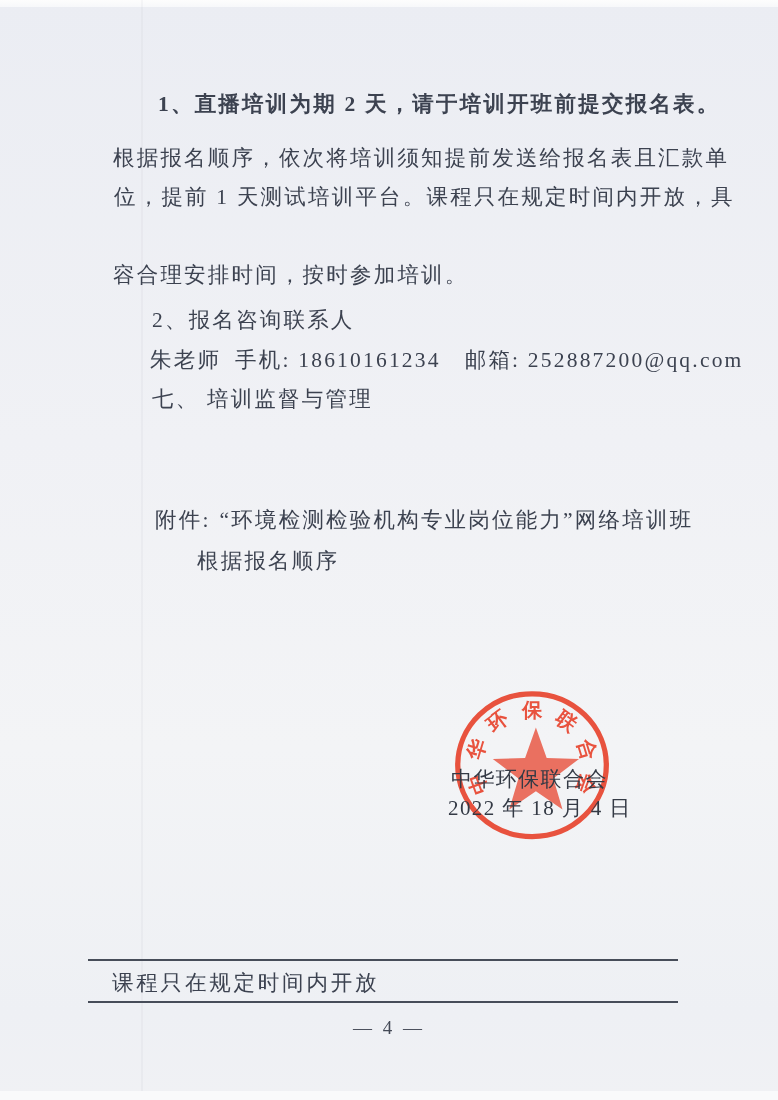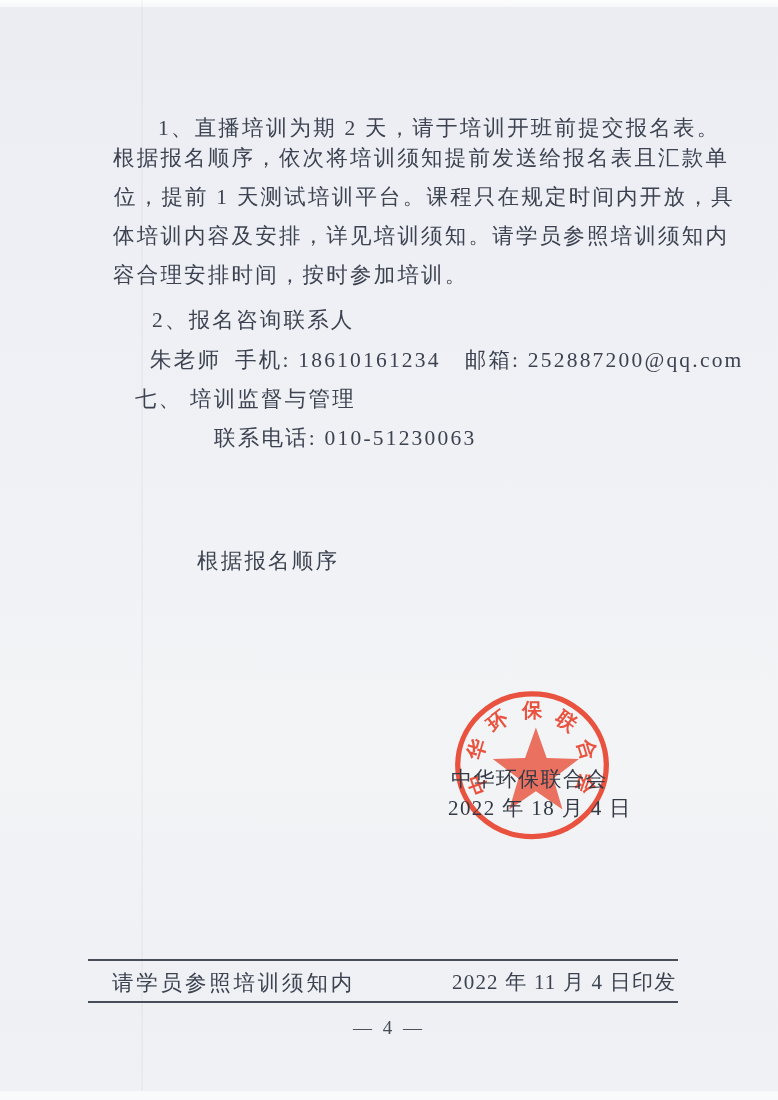--- a/index.html
+++ b/index.html
@@ -74,60 +74,62 @@
   .att-gap{ display:inline-block; width:9px; }
 </style>
 </head>
 <body>
 
 <div class="paper">
   <div class="top-edge"></div>
   <div class="crease"></div>
   <div class="bottom-edge"></div>
 
-  <div class="line" style="left:158px; top:115px;">1、直播培训为期 2 天，请于培训开班前提交报名表。</div>
+  <div class="line" style="left:158px; top:91px;font-weight:bold;">1、直播培训为期 2 天，请于培训开班前提交报名表。</div>
   <div class="line" style="left:113px; top:145px;">根据报名顺序，依次将培训须知提前发送给报名表且汇款单</div>
   <div class="line" style="left:114px; top:184px;">位，提前 1 天测试培训平台。课程只在规定时间内开放，具</div>
-  <div class="line" style="left:113px; top:223px;">体培训内容及安排，详见培训须知。请学员参照培训须知内</div>
   <div class="line" style="left:113px; top:262px;">容合理安排时间，按时参加培训。</div>
 
   <div class="line" style="left:152px; top:307px;">2、报名咨询联系人</div>
 
   <div class="line row" style="left:150px; top:347px;">
     <span>朱老师</span>
     <span class="gap-sm"></span>
     <span>手机: 18610161234</span>
     <span class="gap-md"></span>
     <span>邮箱: 252887200@qq.com</span>
   </div>
 
-  <div class="line" style="left:135px; top:386px;">七、 培训监督与管理</div>
+  <div class="line" style="left:152px; top:386px;">七、 培训监督与管理</div>
 
   <div class="line row" style="left:150px; top:425px;">
     <span class="gap-lg"></span>
-    <span>联系电话: 010-51230063</span>
   </div>
 
+  <div class="line row" style="left:155px; top:507px;">
+    <span>附件:</span>
+    <span class="att-gap"></span>
+    <span>“环境检测检验机构专业岗位能力”网络培训班</span>
+  </div>
   <div class="line" style="left:197px; top:548px;">根据报名顺序</div>
 
   <svg class="seal-svg" viewBox="0 0 170 170">
     <ellipse cx="84" cy="80" rx="77" ry="74" fill="none" stroke-width="5.5" stroke="#e8452f"></ellipse>
     <path d="M0,-47 L11.2,-15.4 L44.7,-14.5 L18.1,5.9 L27.6,38 L0,19 L-27.6,38 L-18.1,5.9 L-44.7,-14.5 L-11.2,-15.4 Z" transform="translate(88,88)" opacity="0.82" fill="#e8452f"></path>
     <g text-anchor="middle" dominant-baseline="central">
       <text class="seal-char" transform="translate(27.6,99.5) rotate(-110)" fill="#e8452f">中</text>
       <text class="seal-char" transform="translate(26.5,63.6) rotate(-73)" fill="#e8452f">华</text>
       <text class="seal-char" transform="translate(48.1,34.3) rotate(-37)" fill="#e8452f">环</text>
       <text class="seal-char" transform="translate(84,23) rotate(0)" fill="#e8452f">保</text>
       <text class="seal-char" transform="translate(119.9,34.3) rotate(37)" fill="#e8452f">联</text>
       <text class="seal-char" transform="translate(141.5,63.6) rotate(73)" fill="#e8452f">合</text>
       <text class="seal-char" transform="translate(140.4,99.5) rotate(110)" fill="#e8452f">会</text>
     </g>
   </svg>
 
   <div class="sig-line" style="left:451px; top:753px;">中华环保联合会</div>
   <div class="sig-line" style="left:448px; top:782px;">2022 年 18 月 4 日</div>
 
   <div class="rule" style="top:959px;"></div>
-  <div class="footer-left">请学员参照培训须知内</div>
-  <div class="footer-right">2022 年 11 月 4 日印发</div>
+  <div class="footer-left">课程只在规定时间内开放</div>
   <div class="rule" style="top:1001px;"></div>
   <div class="page-num">— 4 —</div>
 </div>
 
 </body></html>

